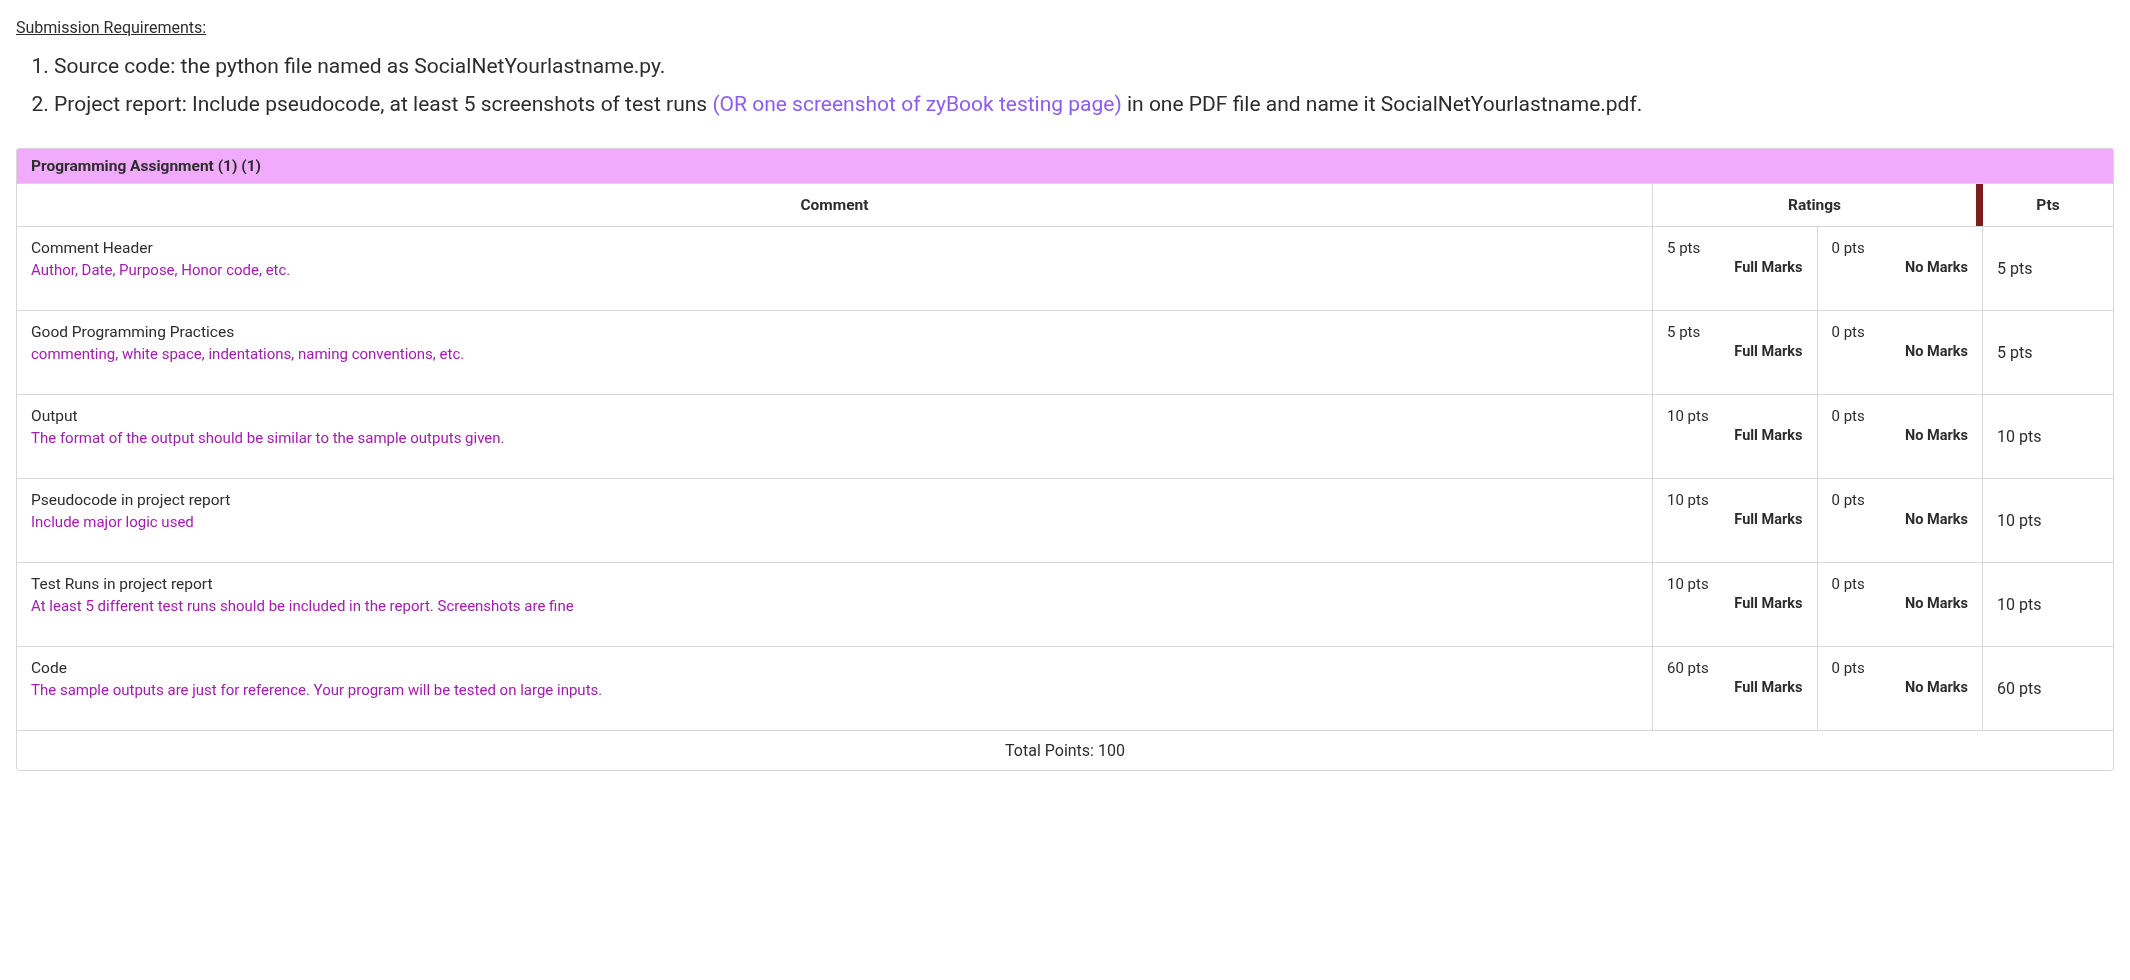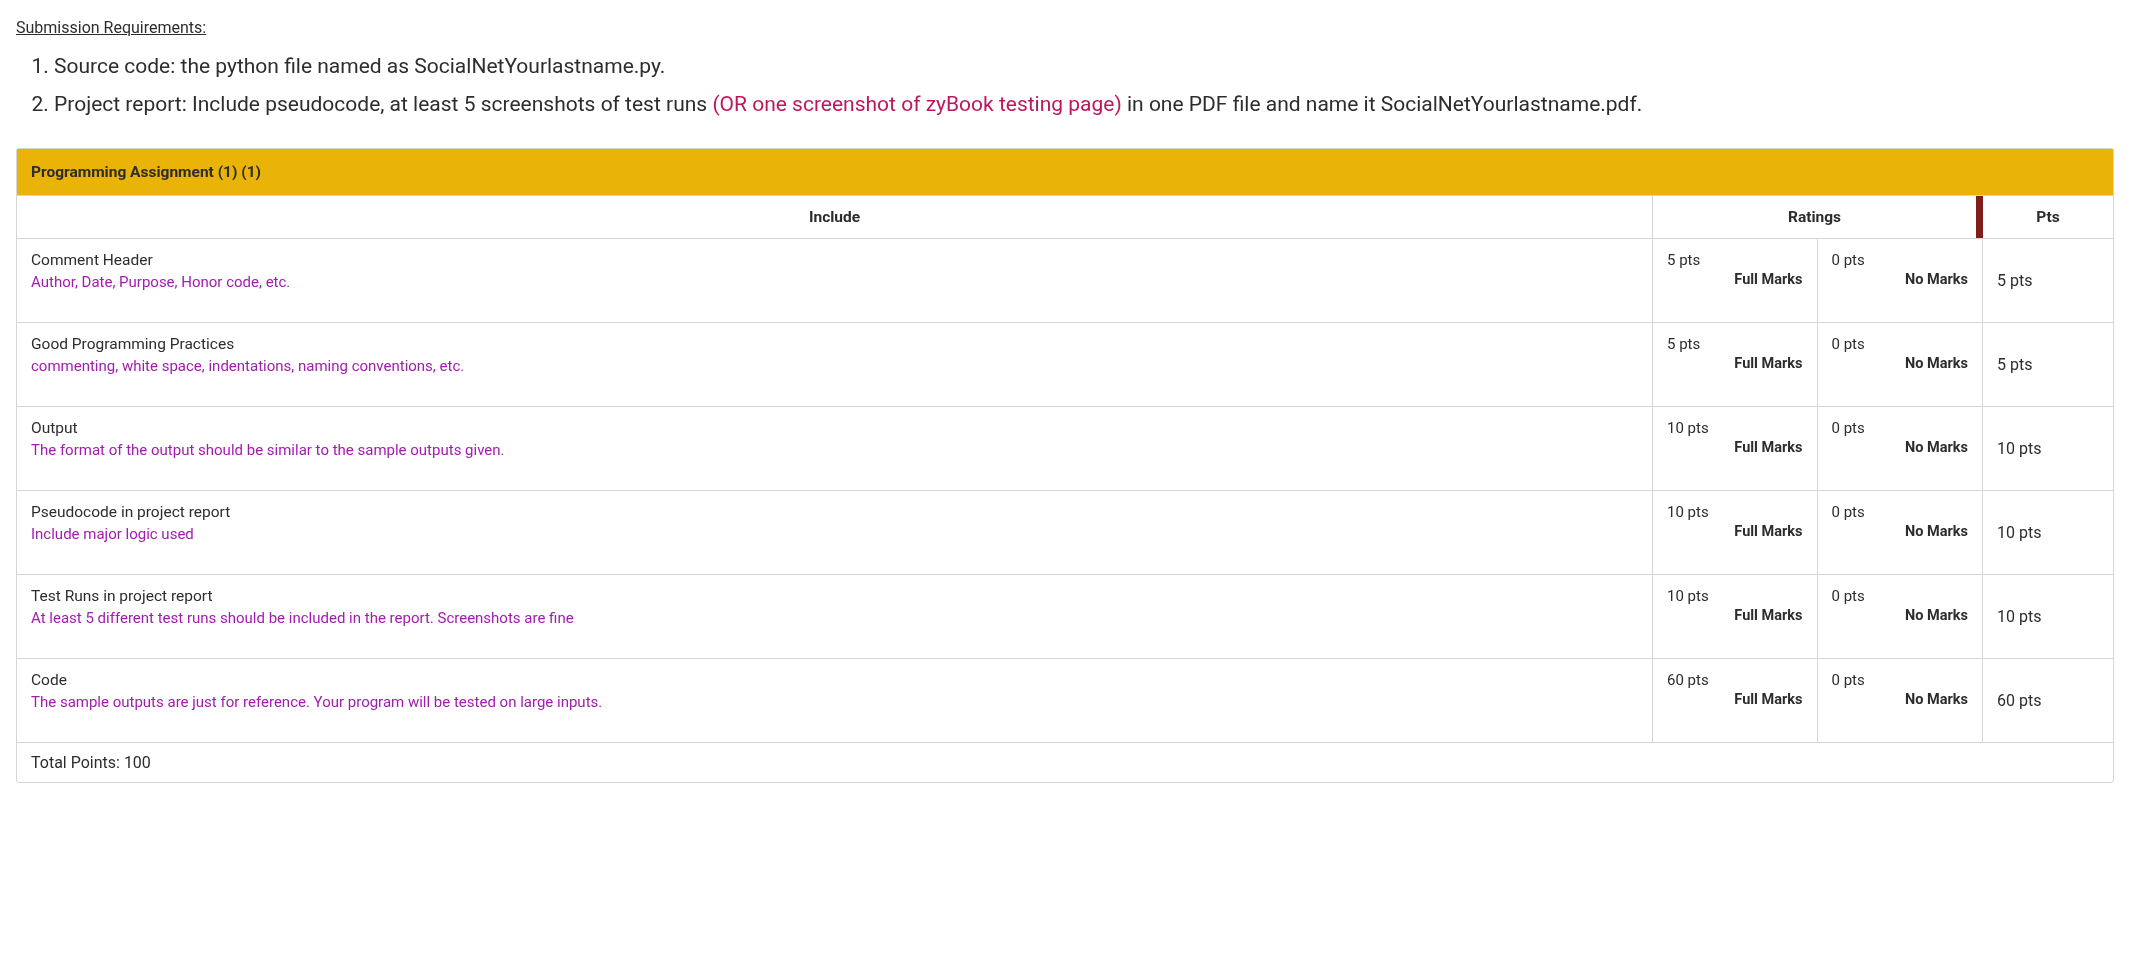--- a/index.html
+++ b/index.html
@@ -23,30 +23,30 @@
     ol.requirements {
       padding-left: 38px;
       margin-bottom: 28px;
     }
     ol.requirements li {
       margin-bottom: 6px;
       font-size: 21px;
       line-height: 1.5;
     }
     .red-text {
-      color: #be185d;
+      color: #8b5cf6;
     }
     .rubric-container {
       border: 1px solid #d6d6d6;
       border-radius: 3px;
       width: 100%;
     }
     .rubric-title {
-      background: #eab308;
-      padding: 14px 14px;
+      background: #f0abfc;
+      padding: 8px 14px;
       font-weight: 700;
       font-size: 15.5px;
       border-bottom: 1px solid #d6d6d6;
     }
     .rubric-header {
       display: flex;
       background: #fff;
       border-bottom: 1px solid #d6d6d6;
       font-weight: 700;
       font-size: 15.5px;
@@ -114,41 +114,41 @@
     .rating-pts {
       font-size: 15px;
       margin-bottom: 2px;
     }
     .rating-label {
       font-weight: 700;
       font-size: 14.5px;
       text-align: right;
     }
     .rubric-footer {
-      text-align: left;
+      text-align: center;
       padding: 10px 14px;
       font-size: 16px;
     }
   </style>
 </head>
 <body>
 
 <div class="section-heading">Submission Requirements:</div>
 
 <ol class="requirements">
   <li>Source code: the python file named as SocialNetYourlastname.py.</li>
   <li>
     <span>Project report: Include pseudocode, at least 5 screenshots of test runs </span><span class="red-text">(OR one screenshot of zyBook testing page)</span><span> in one PDF file and name it SocialNetYourlastname.pdf.</span>
   </li>
 </ol>
 
 <div class="rubric-container">
   <div class="rubric-title">Programming Assignment (1) (1)</div>
   <div class="rubric-header">
-    <div class="col-criteria">Include</div>
+    <div class="col-criteria">Comment</div>
     <div class="col-ratings">Ratings</div>
     <div class="col-pts">Pts</div>
   </div>
   <div id="rubric-body">
       <div class="rubric-row">
         <div class="cell-criteria">
           <div class="criteria-title">Comment Header</div>
           <div class="criteria-desc">Author, Date, Purpose, Honor code, etc.</div>
         </div>
         <div class="cell-ratings">

